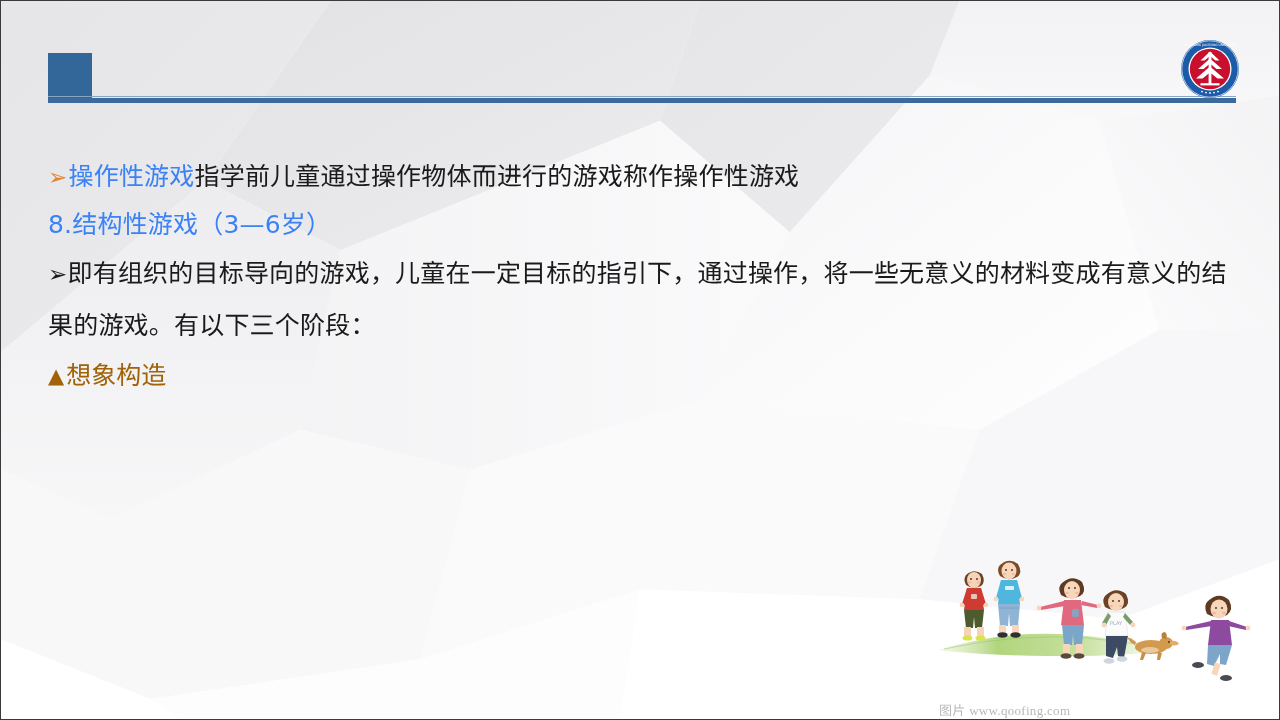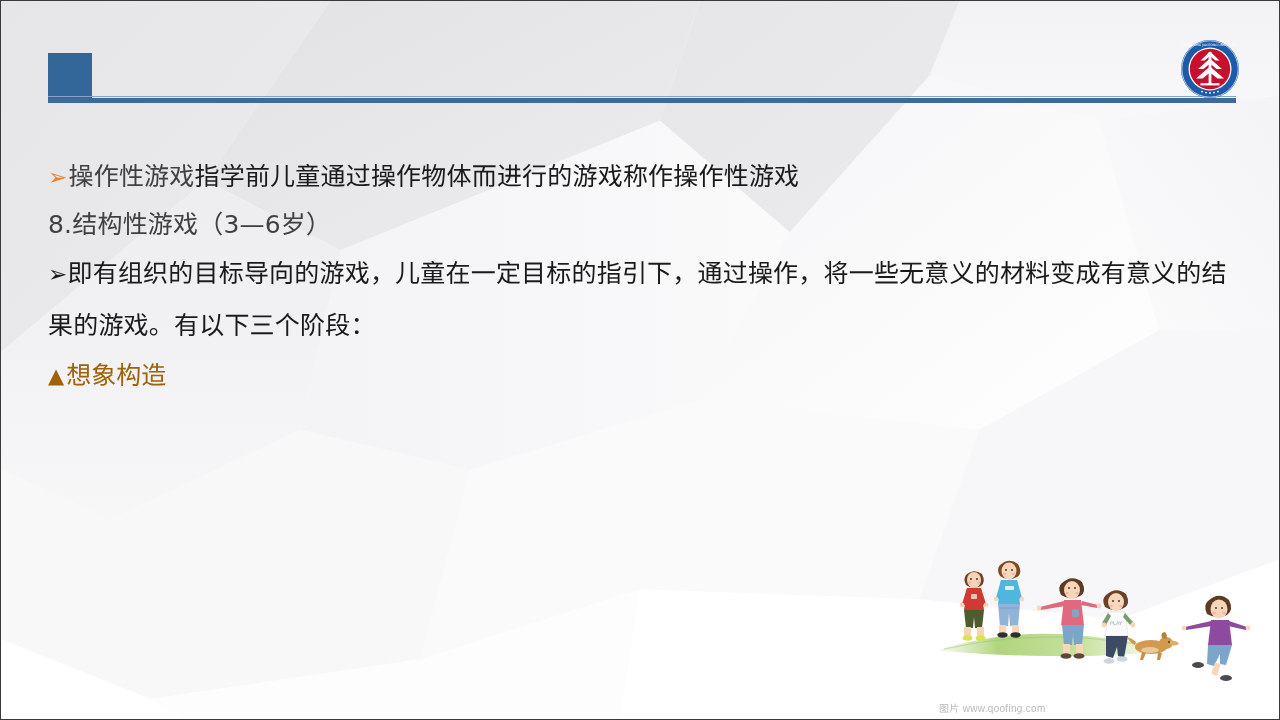--- a/index.html
+++ b/index.html
@@ -76,21 +76,21 @@
     white-space: nowrap;
     letter-spacing: 0.2px;
   }
   .line .bullet-arrow {
     color: #E2842F;
     font-size: 23px;
     display: inline-block;
     margin-right: 1px;
   }
   .accent {
-    color: #404040;
+    color: #3b82f6;
   }
   .para {
     color: #1a1a1a;
     font-size: 25px;
     line-height: 52px;
     width: 1190px;
     letter-spacing: 0.2px;
   }
   .para .bullet-arrow {
     color: #1a1a1a;
@@ -114,24 +114,24 @@
     position: absolute;
     left: 925px;
     top: 552px;
     width: 350px;
     height: 165px;
   }
   .watermark {
     position: absolute;
     left: 938px;
     top: 699px;
-    font-size: 10px;
+    font-size: 13px;
     color: #b9b9b9;
     letter-spacing: 0.3px;
-    font-family: Liberation Sans, sans-serif;
+    font-family: Liberation Serif, serif;
   }
 </style>
 </head>
 <body>
 
 <div class="slide">
 
   <svg class="bg-layer" viewBox="0 0 1280 720" preserveAspectRatio="none">
     <defs>
       <linearGradient id="g1" x1="0" y1="0" x2="1" y2="1">

